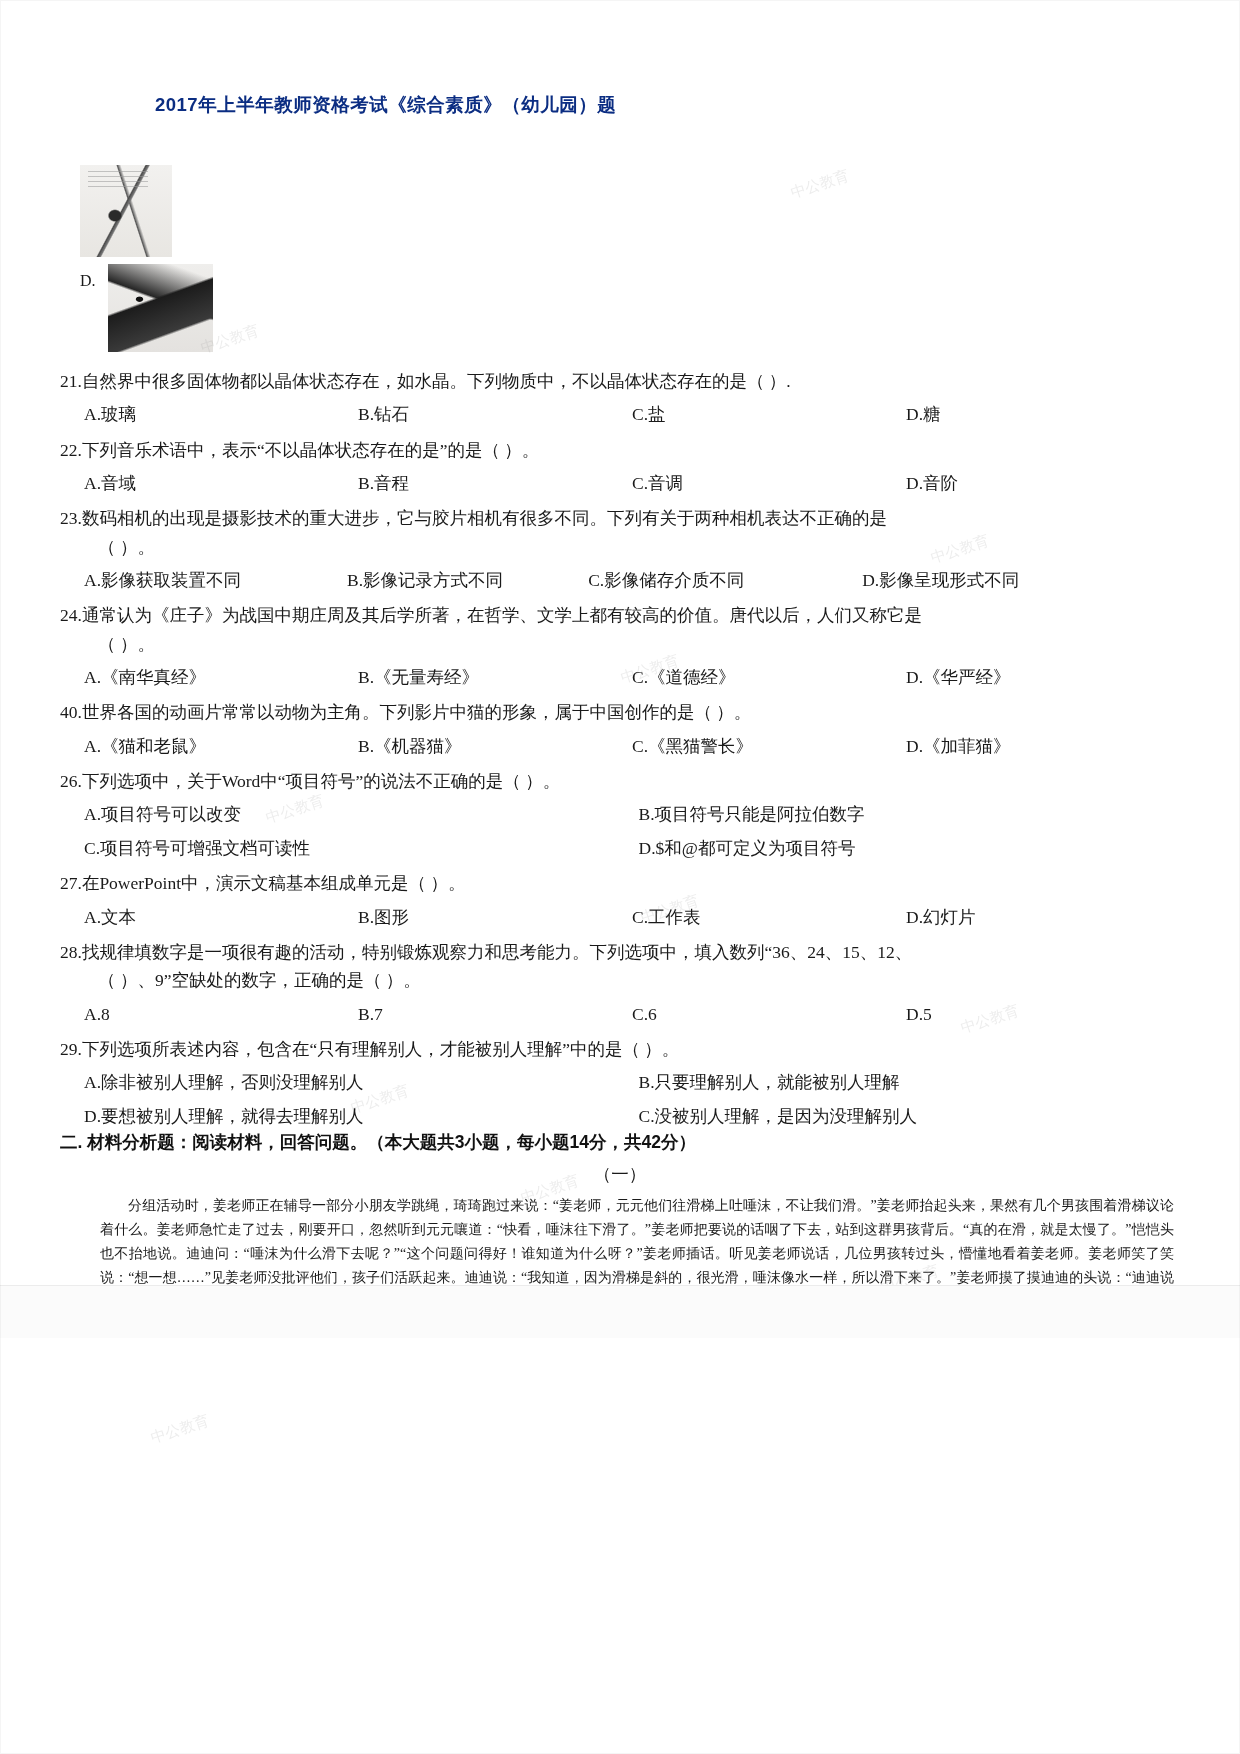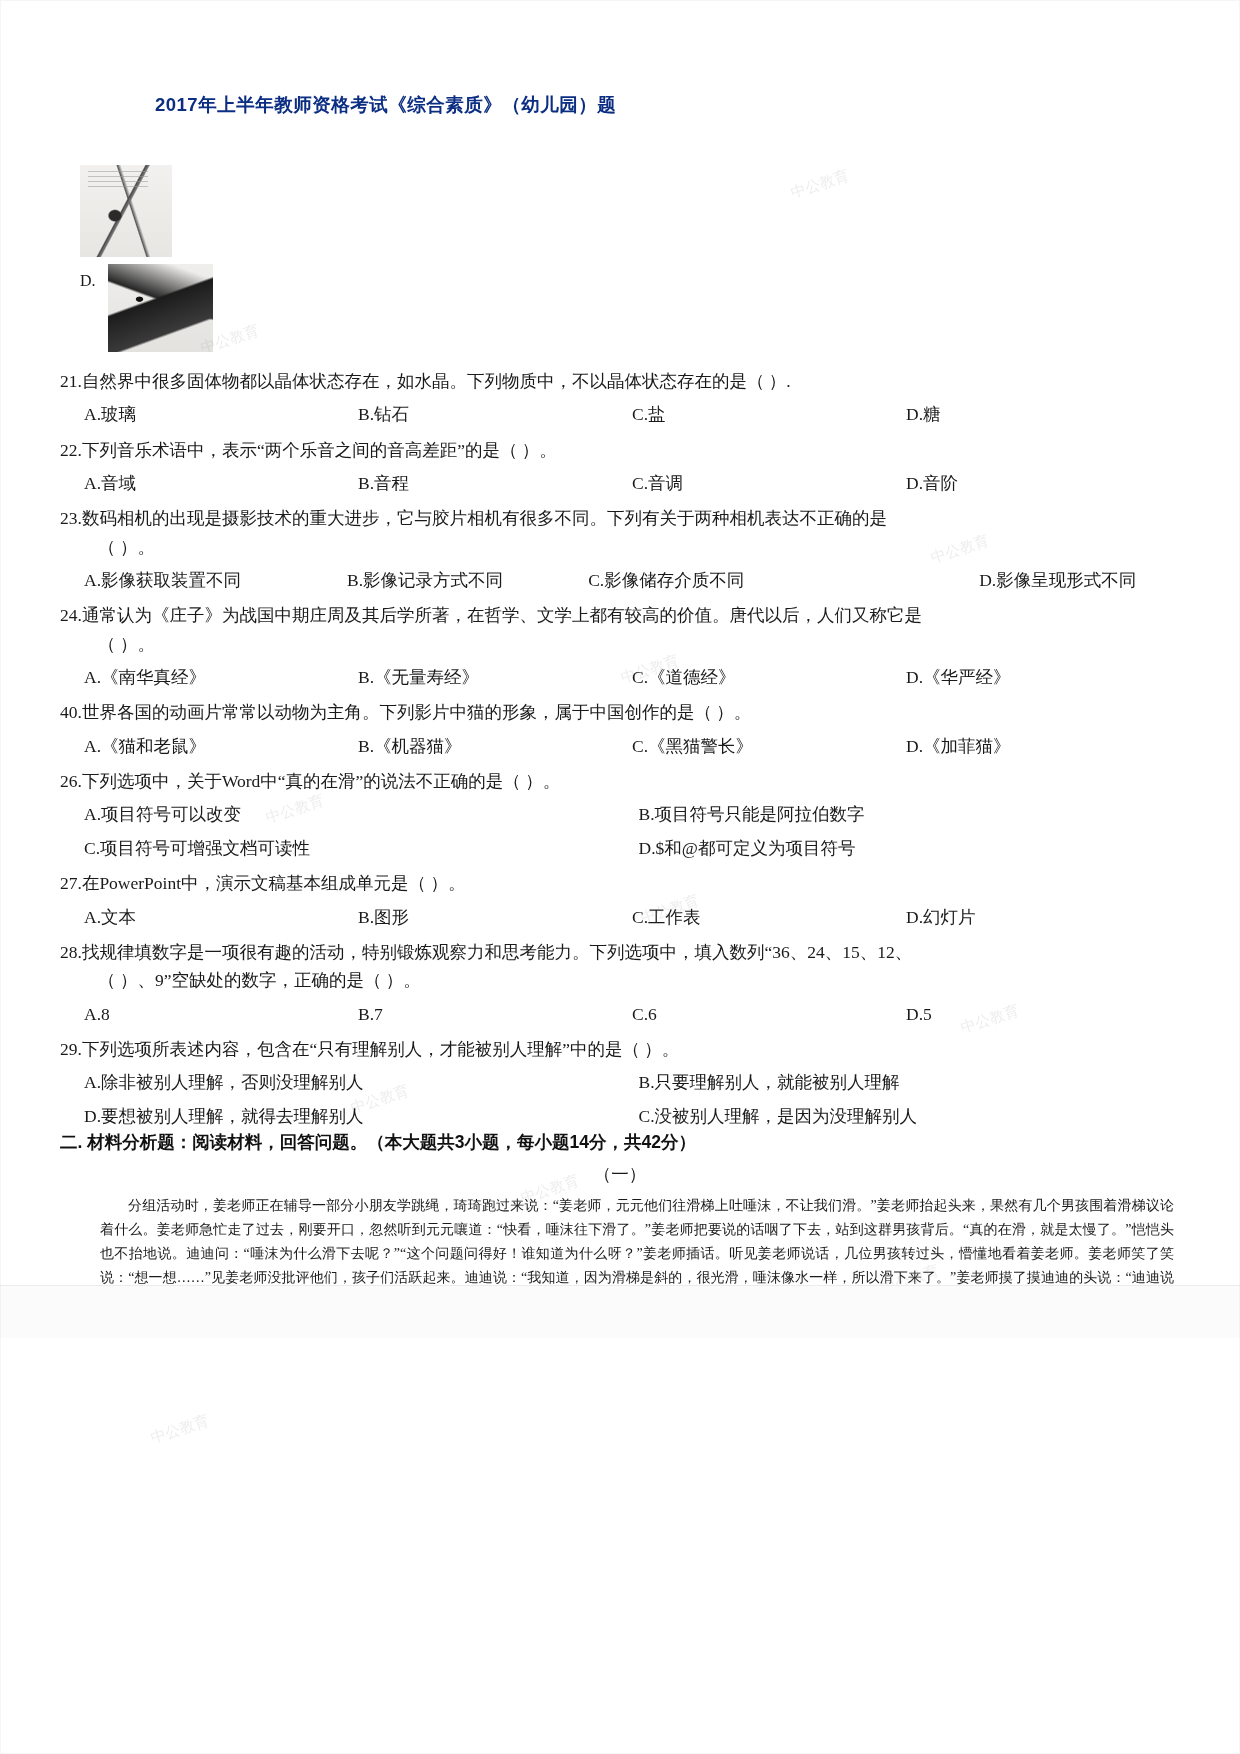--- a/index.html
+++ b/index.html
@@ -102,21 +102,21 @@
   .opts {
     display: flex;
     margin-top: 5px;
     padding-left: 24px;
     font-size: 17.5px;
   }
   .opts.cols4 > div { width: 25%; }
   .opts.optw > div:nth-child(1) { width: 24%; }
   .opts.optw > div:nth-child(2) { width: 22%; }
   .opts.optw > div:nth-child(3) { width: 25%; }
-  .opts.optw > div:nth-child(4) { width: 25%; text-align: right; }
+  .opts.optw > div:nth-child(4) { width: 25%; }
   .opts-2line {
     padding-left: 24px;
     font-size: 17.5px;
   }
   .opts-2line .row {
     display: flex;
     margin-top: 5px;
     gap: 13px;
   }
   .opts-2line .row > div { width: 50%; }
@@ -193,21 +193,21 @@
       <div class="opts cols4">
         <div>A.玻璃</div>
         <div>B.钻石</div>
         <div>C.盐</div>
         <div>D.糖</div>
       </div>
     </div>
 
     <div class="q">
       <div class="q-stem">
-        <span class="num">22.</span><span>下列音乐术语中，表示“两个乐音之间的音高差距”的是（  ）。</span>
+        <span class="num">22.</span><span>下列音乐术语中，表示“不以晶体状态存在的是”的是（  ）。</span>
       </div>
       <div class="opts cols4">
         <div>A.音域</div>
         <div>B.音程</div>
         <div>C.音调</div>
         <div>D.音阶</div>
       </div>
     </div>
 
     <div class="q">
@@ -243,21 +243,21 @@
       <div class="opts cols4">
         <div>A.《猫和老鼠》</div>
         <div>B.《机器猫》</div>
         <div>C.《黑猫警长》</div>
         <div>D.《加菲猫》</div>
       </div>
     </div>
 
     <div class="q">
       <div class="q-stem">
-        <span class="num">26.</span><span>下列选项中，关于Word中“真的在滑”的说法不正确的是（  ）。</span>
+        <span class="num">26.</span><span>下列选项中，关于Word中“项目符号”的说法不正确的是（  ）。</span>
       </div>
       <div class="opts-2line">
         <div class="row">
           <div>A.项目符号可以改变</div>
           <div>B.项目符号只能是阿拉伯数字</div>
         </div>
         <div class="row">
           <div>C.项目符号可增强文档可读性</div>
           <div>D.$和@都可定义为项目符号</div>
         </div>

